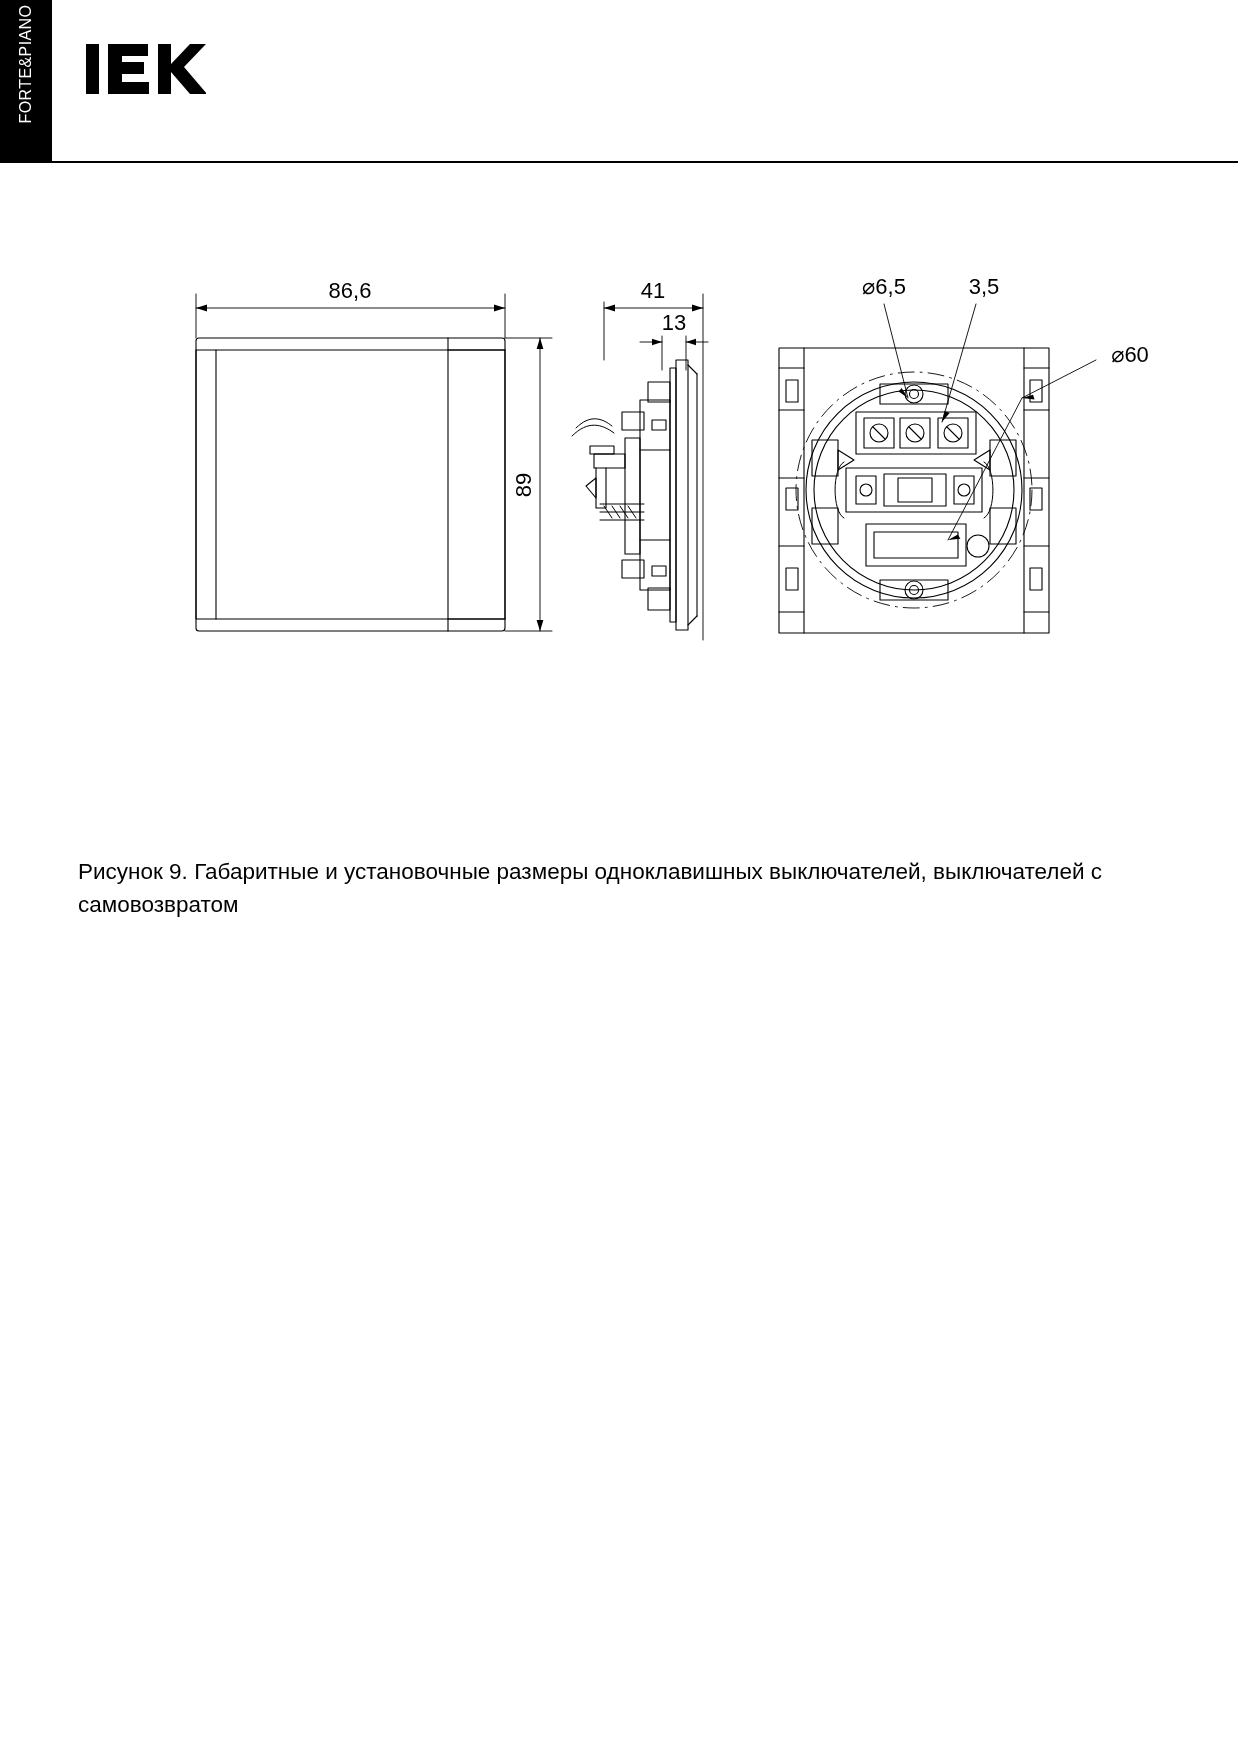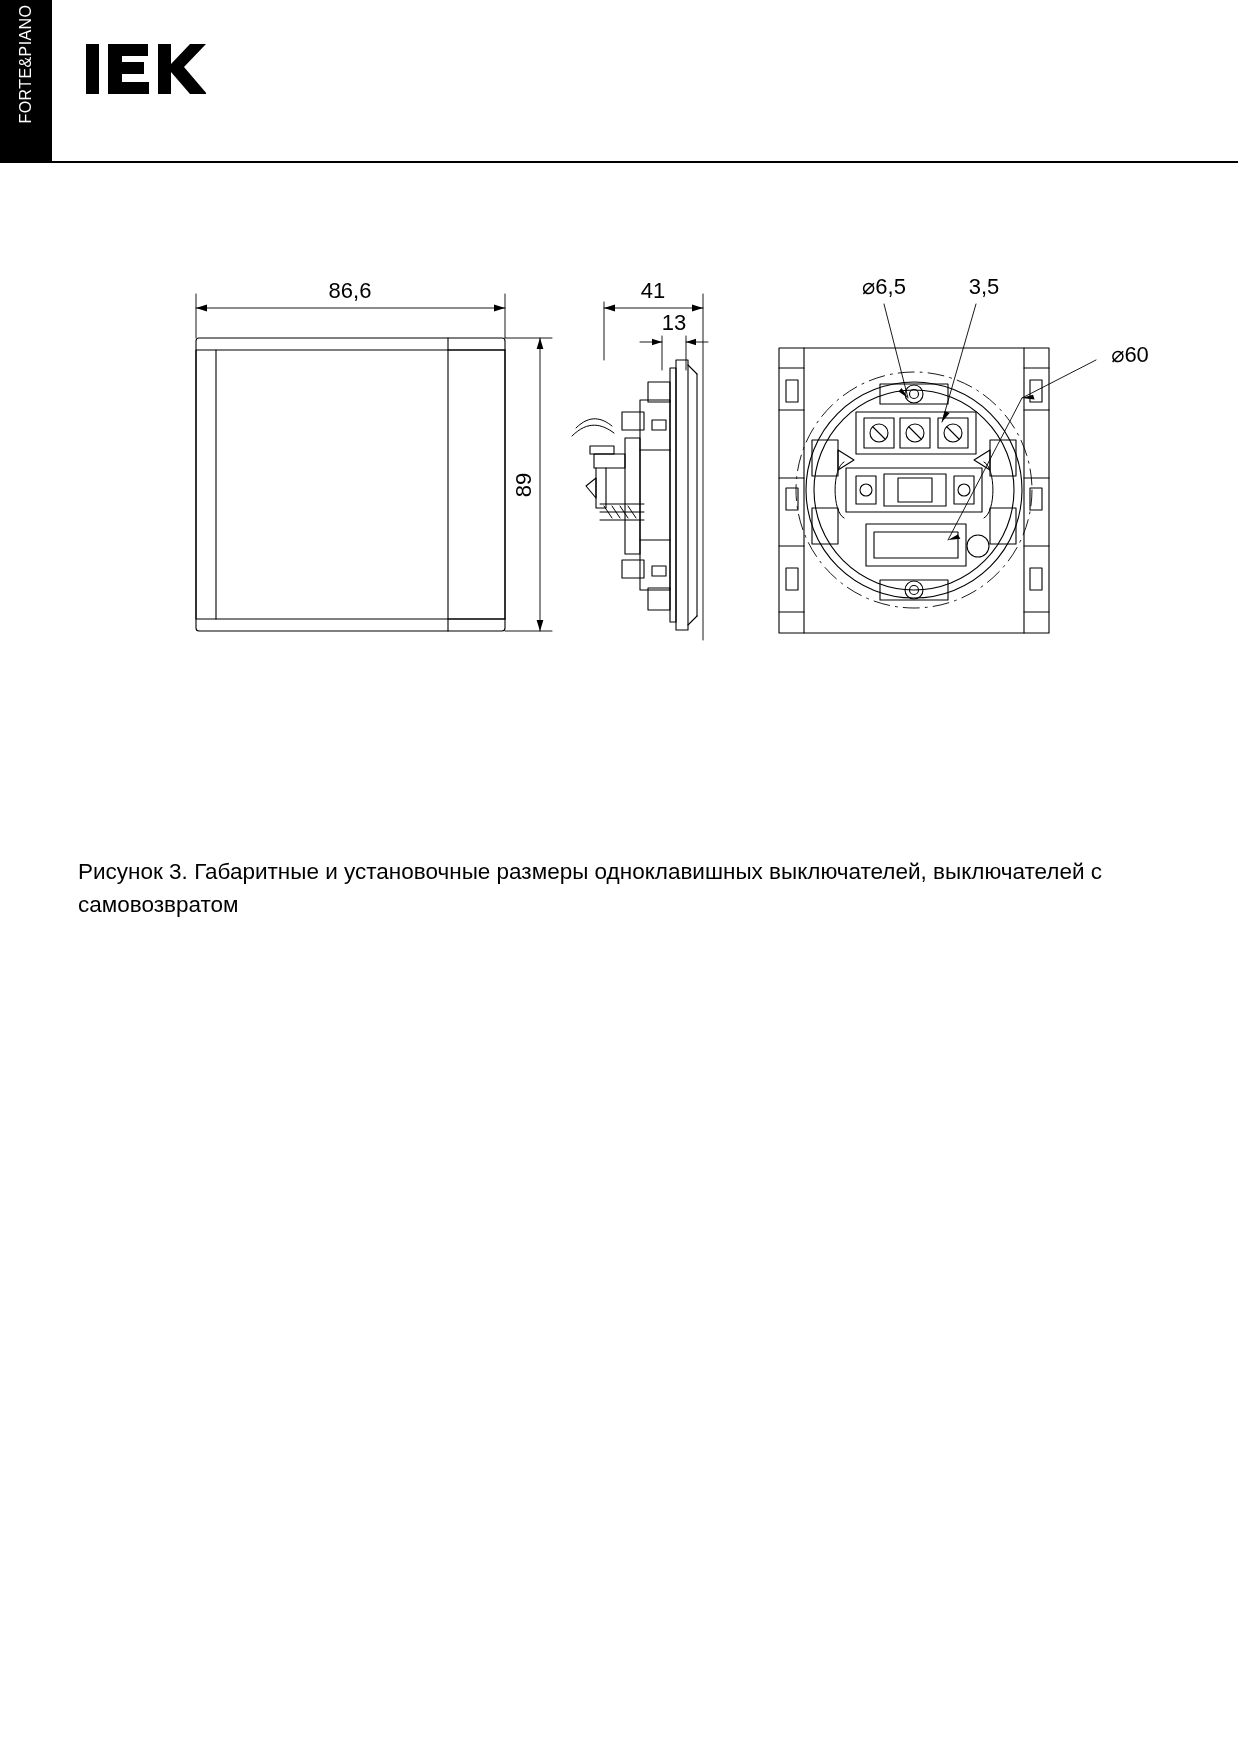--- a/index.html
+++ b/index.html
@@ -270,13 +270,13 @@
 
       <text x="884" y="44" font-size="22" text-anchor="middle">⌀6,5</text>
 
       <text x="984" y="44" font-size="22" text-anchor="middle">3,5</text>
 
       <text x="1130" y="112" font-size="22" text-anchor="middle">⌀60</text>
     </g>
   </svg>
 </div>
 
-<div class="caption">Рисунок 3. Габаритные и установочные размеры одноклавишных выключателей, выключателей с самовозвратом</div>
+<div class="caption">Рисунок 9. Габаритные и установочные размеры одноклавишных выключателей, выключателей с самовозвратом</div>
 
 </body></html>

